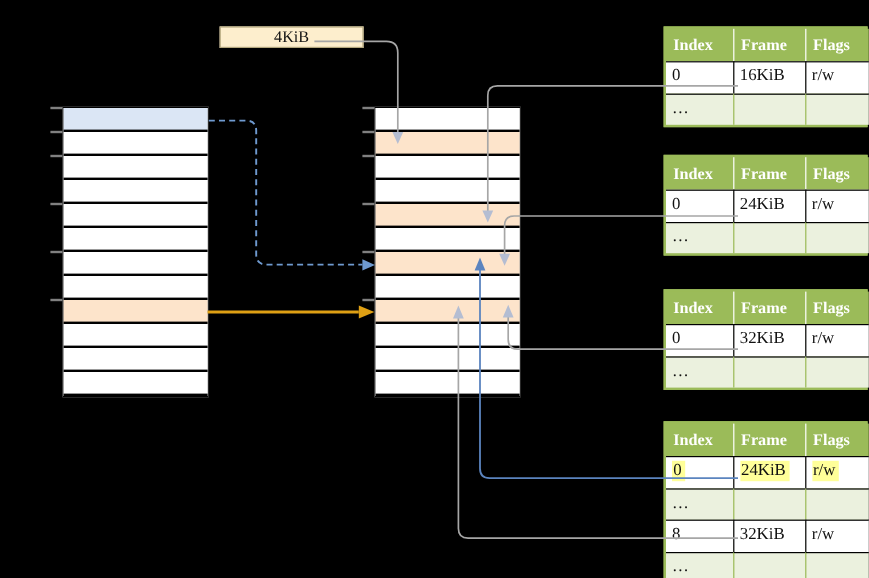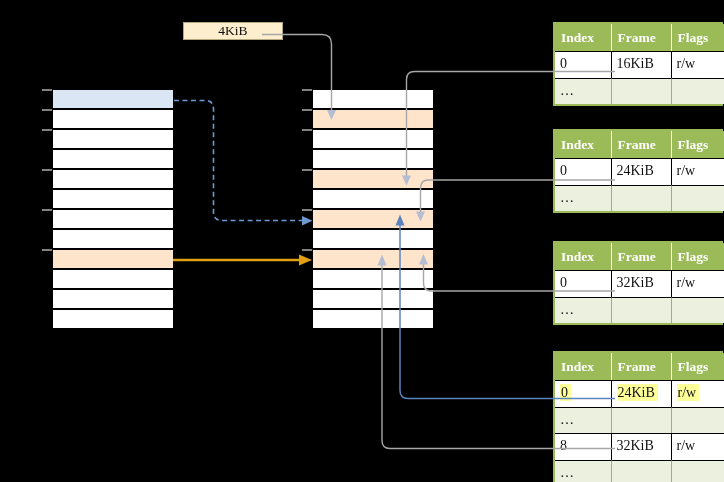--- a/index.html
+++ b/index.html
@@ -1,20 +1,20 @@
 <!DOCTYPE html>
 <html style="--c-green: #9bbb59; --c-green-light: #ebf1de; --c-orange: #fde4cb; --c-blue-page: #dbe6f5; --c-tan: #fdeecd; --c-tan-border: #b3a77e; --c-yellow: #ffff99; --c-gold: #dfa014; --c-blue-line: #5b84bf; --c-blue-dash: #6f9ad0; --c-gray-line: #a6a6a6; --c-arrow-gray: #b4bdd2; --c-tick: #808080;"><head>
 <meta charset="utf-8">
 <style>
   html,body{margin:0;padding:0;background:#000;width:724px;height:482px;overflow:hidden;}
   *{box-sizing:border-box;}
   .canvas{position:relative;width:724px;height:482px;background:#000;
           font-family:"Liberation Serif", serif;}
   
-  .label-box{position:absolute;left:183px;top:22px;width:100px;height:18px;
+  .label-box{position:absolute;left:183px;top:22px;width:120px;height:18px;
              background:var(--c-tan);border:1px solid var(--c-tan-border);
              text-align:center;line-height:16px;font-size:13.5px;color:#111;}
   
   .mem-col{position:absolute;width:122px;height:242px;border:1px solid #000;background:#fff;}
   .mem-row{height:20px;border-bottom:2px solid #000;background:#fff;}
   .mem-row:last-child{border-bottom:none;}
   .tick{position:absolute;left:-11px;width:10px;height:1.5px;background:var(--c-tick);}
   
   .page-table{position:absolute;left:553px;width:170px;display:grid;
               grid-template-columns:55.5px 60px 54.5px;

